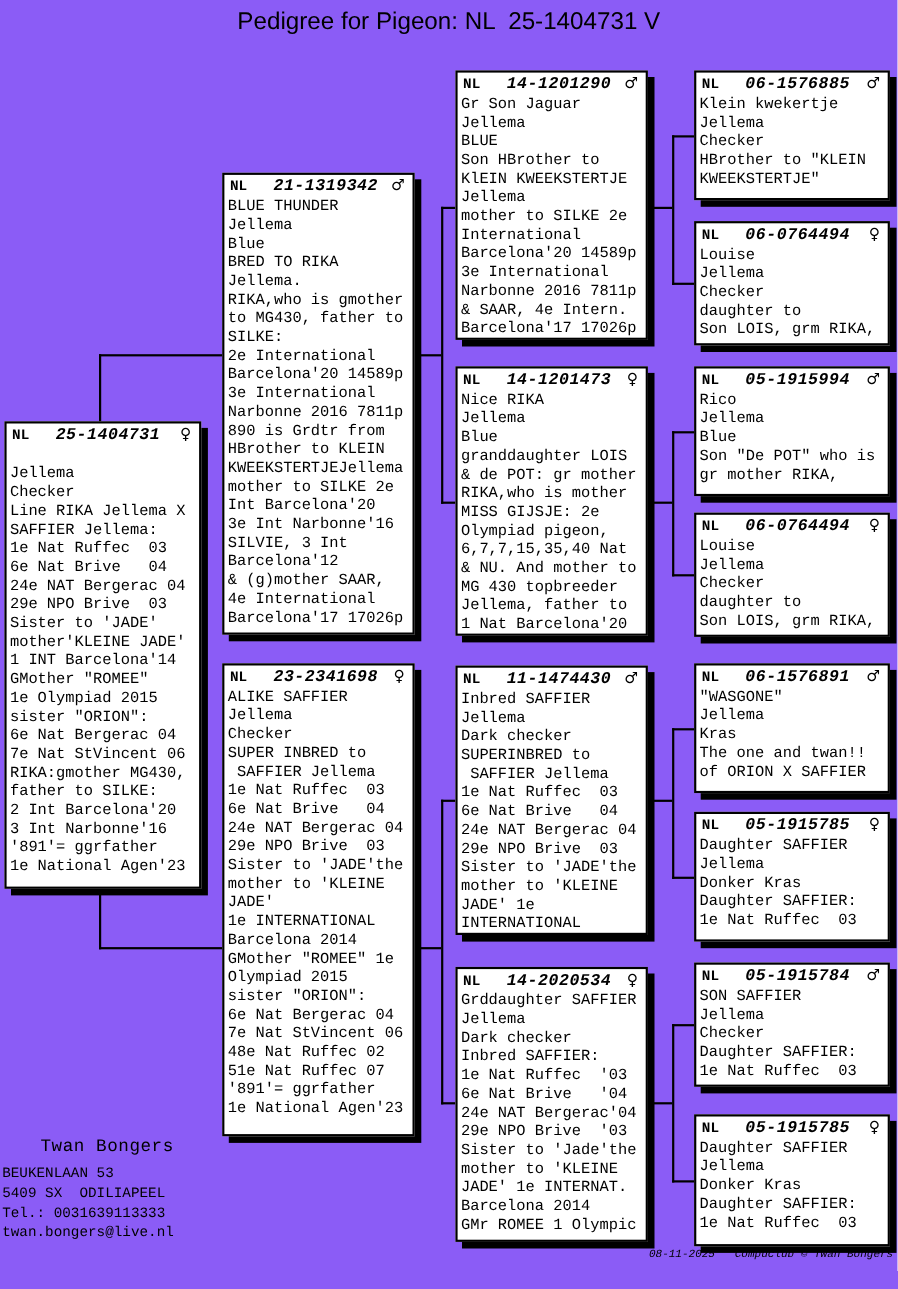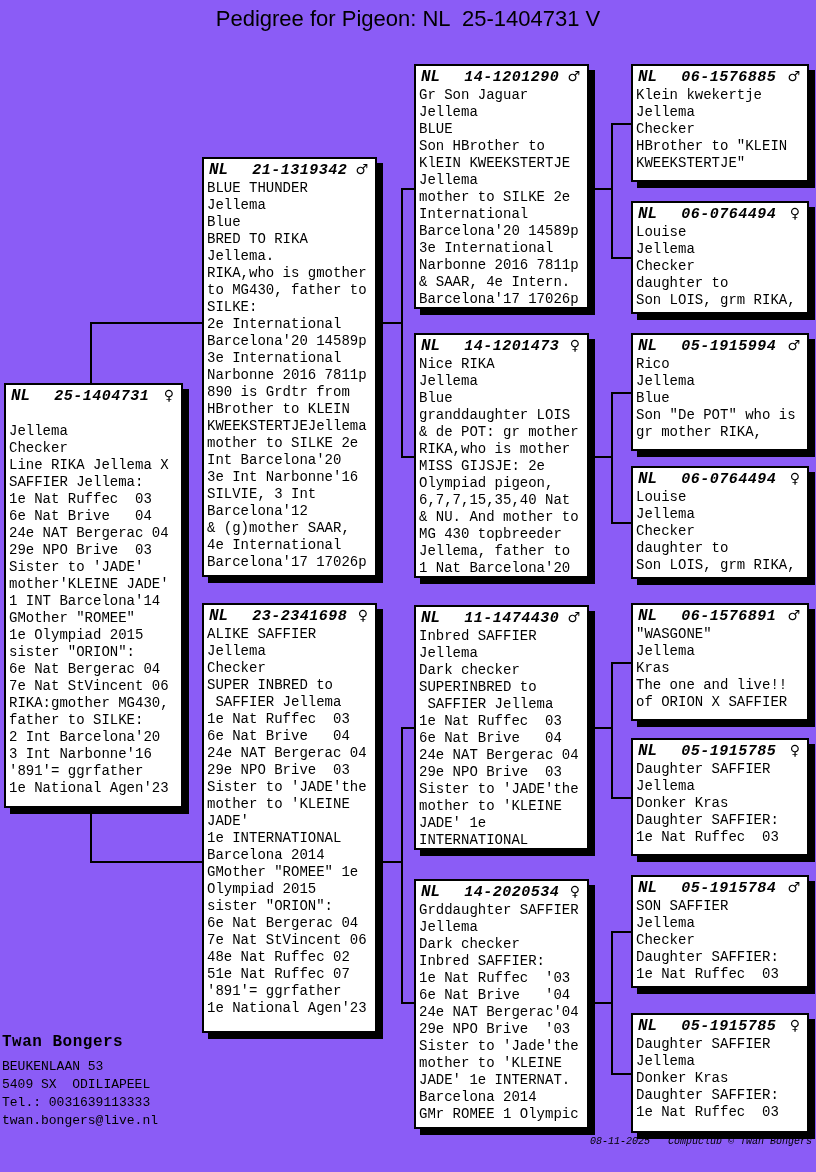--- a/index.html
+++ b/index.html
@@ -5,28 +5,28 @@
   html,body{margin:0;padding:0;background:#ffffff;}
   #page{position:relative;width:816px;height:1172px;background:#8b5cf6;overflow:hidden;
         font-family:"Liberation Mono","DejaVu Sans Mono",monospace;color:#000;}
   .title{position:absolute;left:0;top:6px;width:100%;text-align:center;
          font-family:"Liberation Sans","DejaVu Sans",sans-serif;font-size:22px;
          white-space:pre;color:#000;}
   .seg{position:absolute;background:#000;z-index:1;}
   .box{position:absolute;background:#fff;border:2px solid #000;box-sizing:border-box;
        box-shadow:6px 6px 0 #000;z-index:2;overflow:hidden;}
   .hdr{height:20px;display:flex;align-items:baseline;padding:2px 7px 0 5px;box-sizing:border-box;}
-  .hdr .country{font-style:italic;font-weight:bold;font-size:16px;}
+  .hdr .country{font-weight:bold;font-size:13px;}
   .hdr .ring{font-style:italic;font-weight:bold;font-size:15px;margin-left:24px;letter-spacing:0.5px;text-align:center;}
   .hdr .sex{margin-left:auto;font-family:"DejaVu Sans",sans-serif;font-weight:bold;
             font-size:14px;line-height:14px;}
   .body{padding:1px 1px 0 3px;}
   .ln{font-size:14px;line-height:17px;min-height:17px;white-space:pre;}
   .owner{position:absolute;left:2px;top:1033px;}
-  .owner-name{font-weight:bold;font-size:16px;letter-spacing:0.5px;margin-bottom:7px;white-space:pre;}
+  .owner-name{font-weight:normal;font-size:16px;letter-spacing:0.5px;margin-bottom:7px;white-space:pre;text-align:right;}
   .owner-line{font-size:13px;line-height:18px;white-space:pre;}
   .footer{position:absolute;right:4px;top:1136px;font-style:italic;font-weight:normal;
           font-size:10px;white-space:pre;}
   .footer span{white-space:pre;}
 </style>
 </head>
 <body>
 
 <div id="page">
   <div class="title">Pedigree for Pigeon: NL  25-1404731 V</div>
@@ -303,21 +303,21 @@
       <div class="box" style="left: 631px; top: 603px; width: 178px; height: 118px;">
         <div class="hdr">
           <span class="country">NL</span>
           <span class="ring">06-1576891</span>
           <span class="sex">♂</span>
         </div>
         <div class="body">
           <div class="ln">"WASGONE"</div>
           <div class="ln">Jellema</div>
           <div class="ln">Kras</div>
-          <div class="ln">The one and live!!</div>
+          <div class="ln">The one and twan!!</div>
           <div class="ln">of ORION X SAFFIER</div>
         </div>
       </div>
       <div class="box" style="left: 631px; top: 738px; width: 178px; height: 118px;">
         <div class="hdr">
           <span class="country">NL</span>
           <span class="ring">05-1915785</span>
           <span class="sex">♀</span>
         </div>
         <div class="body">

